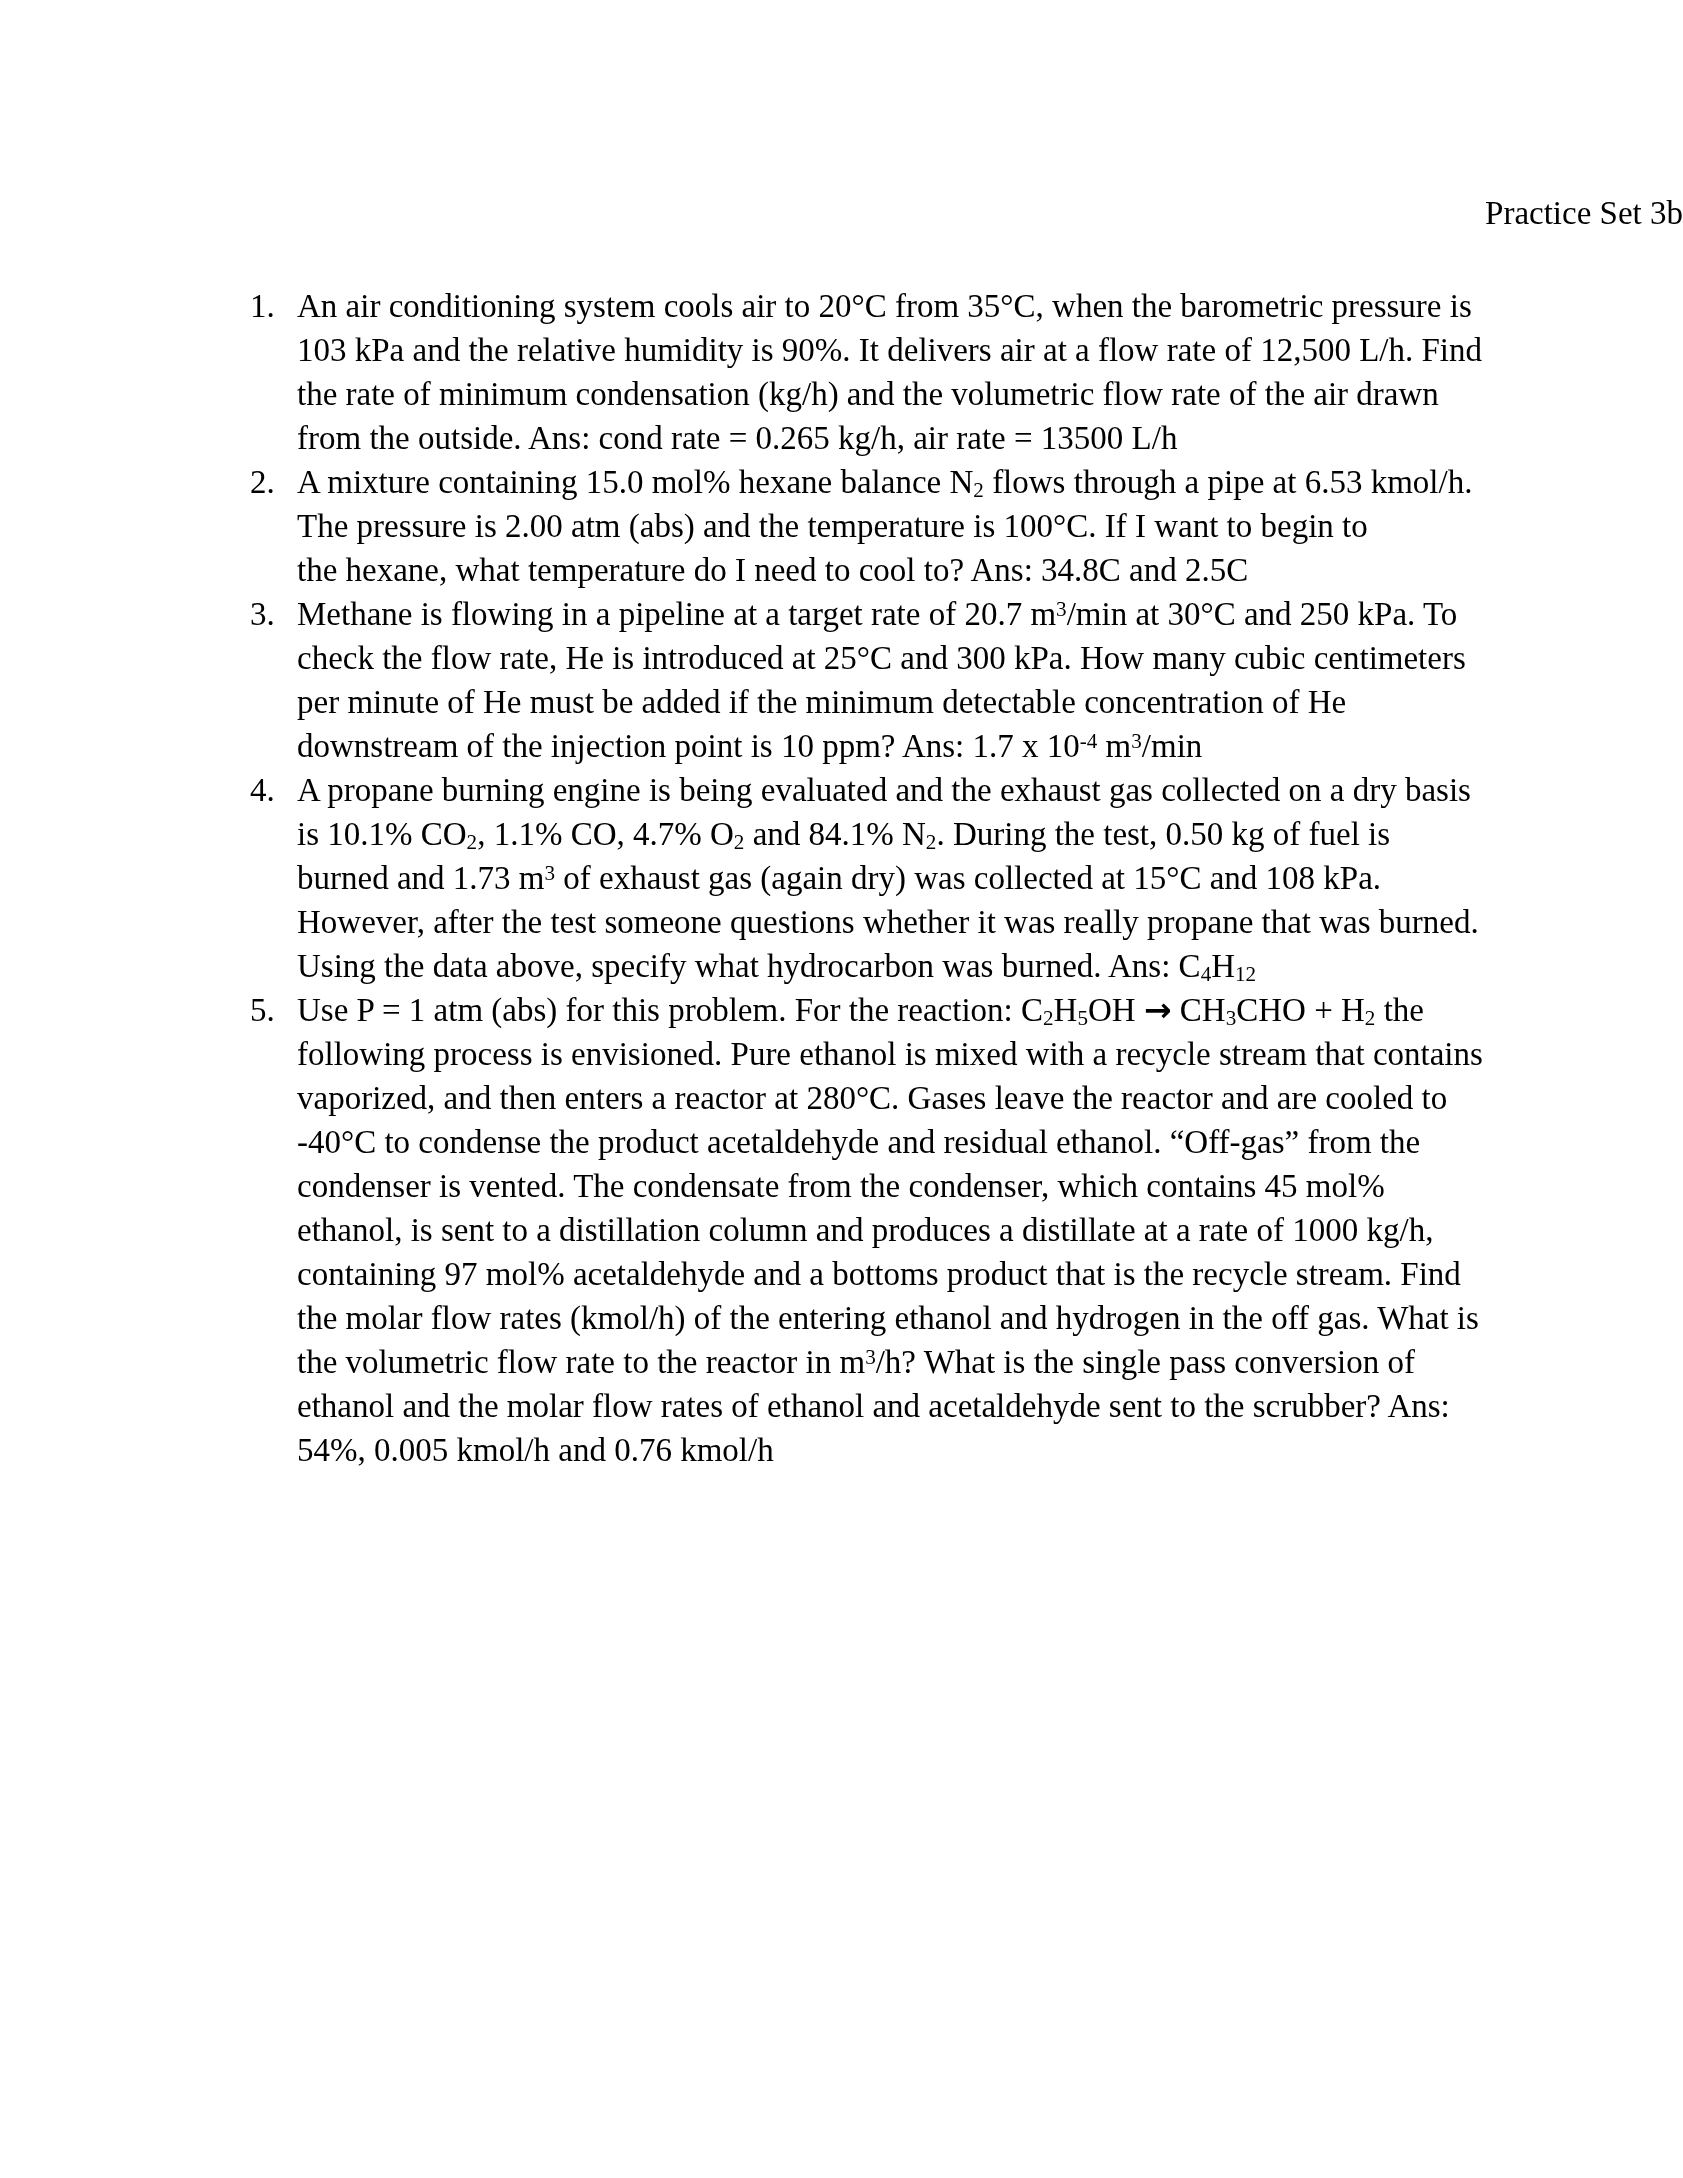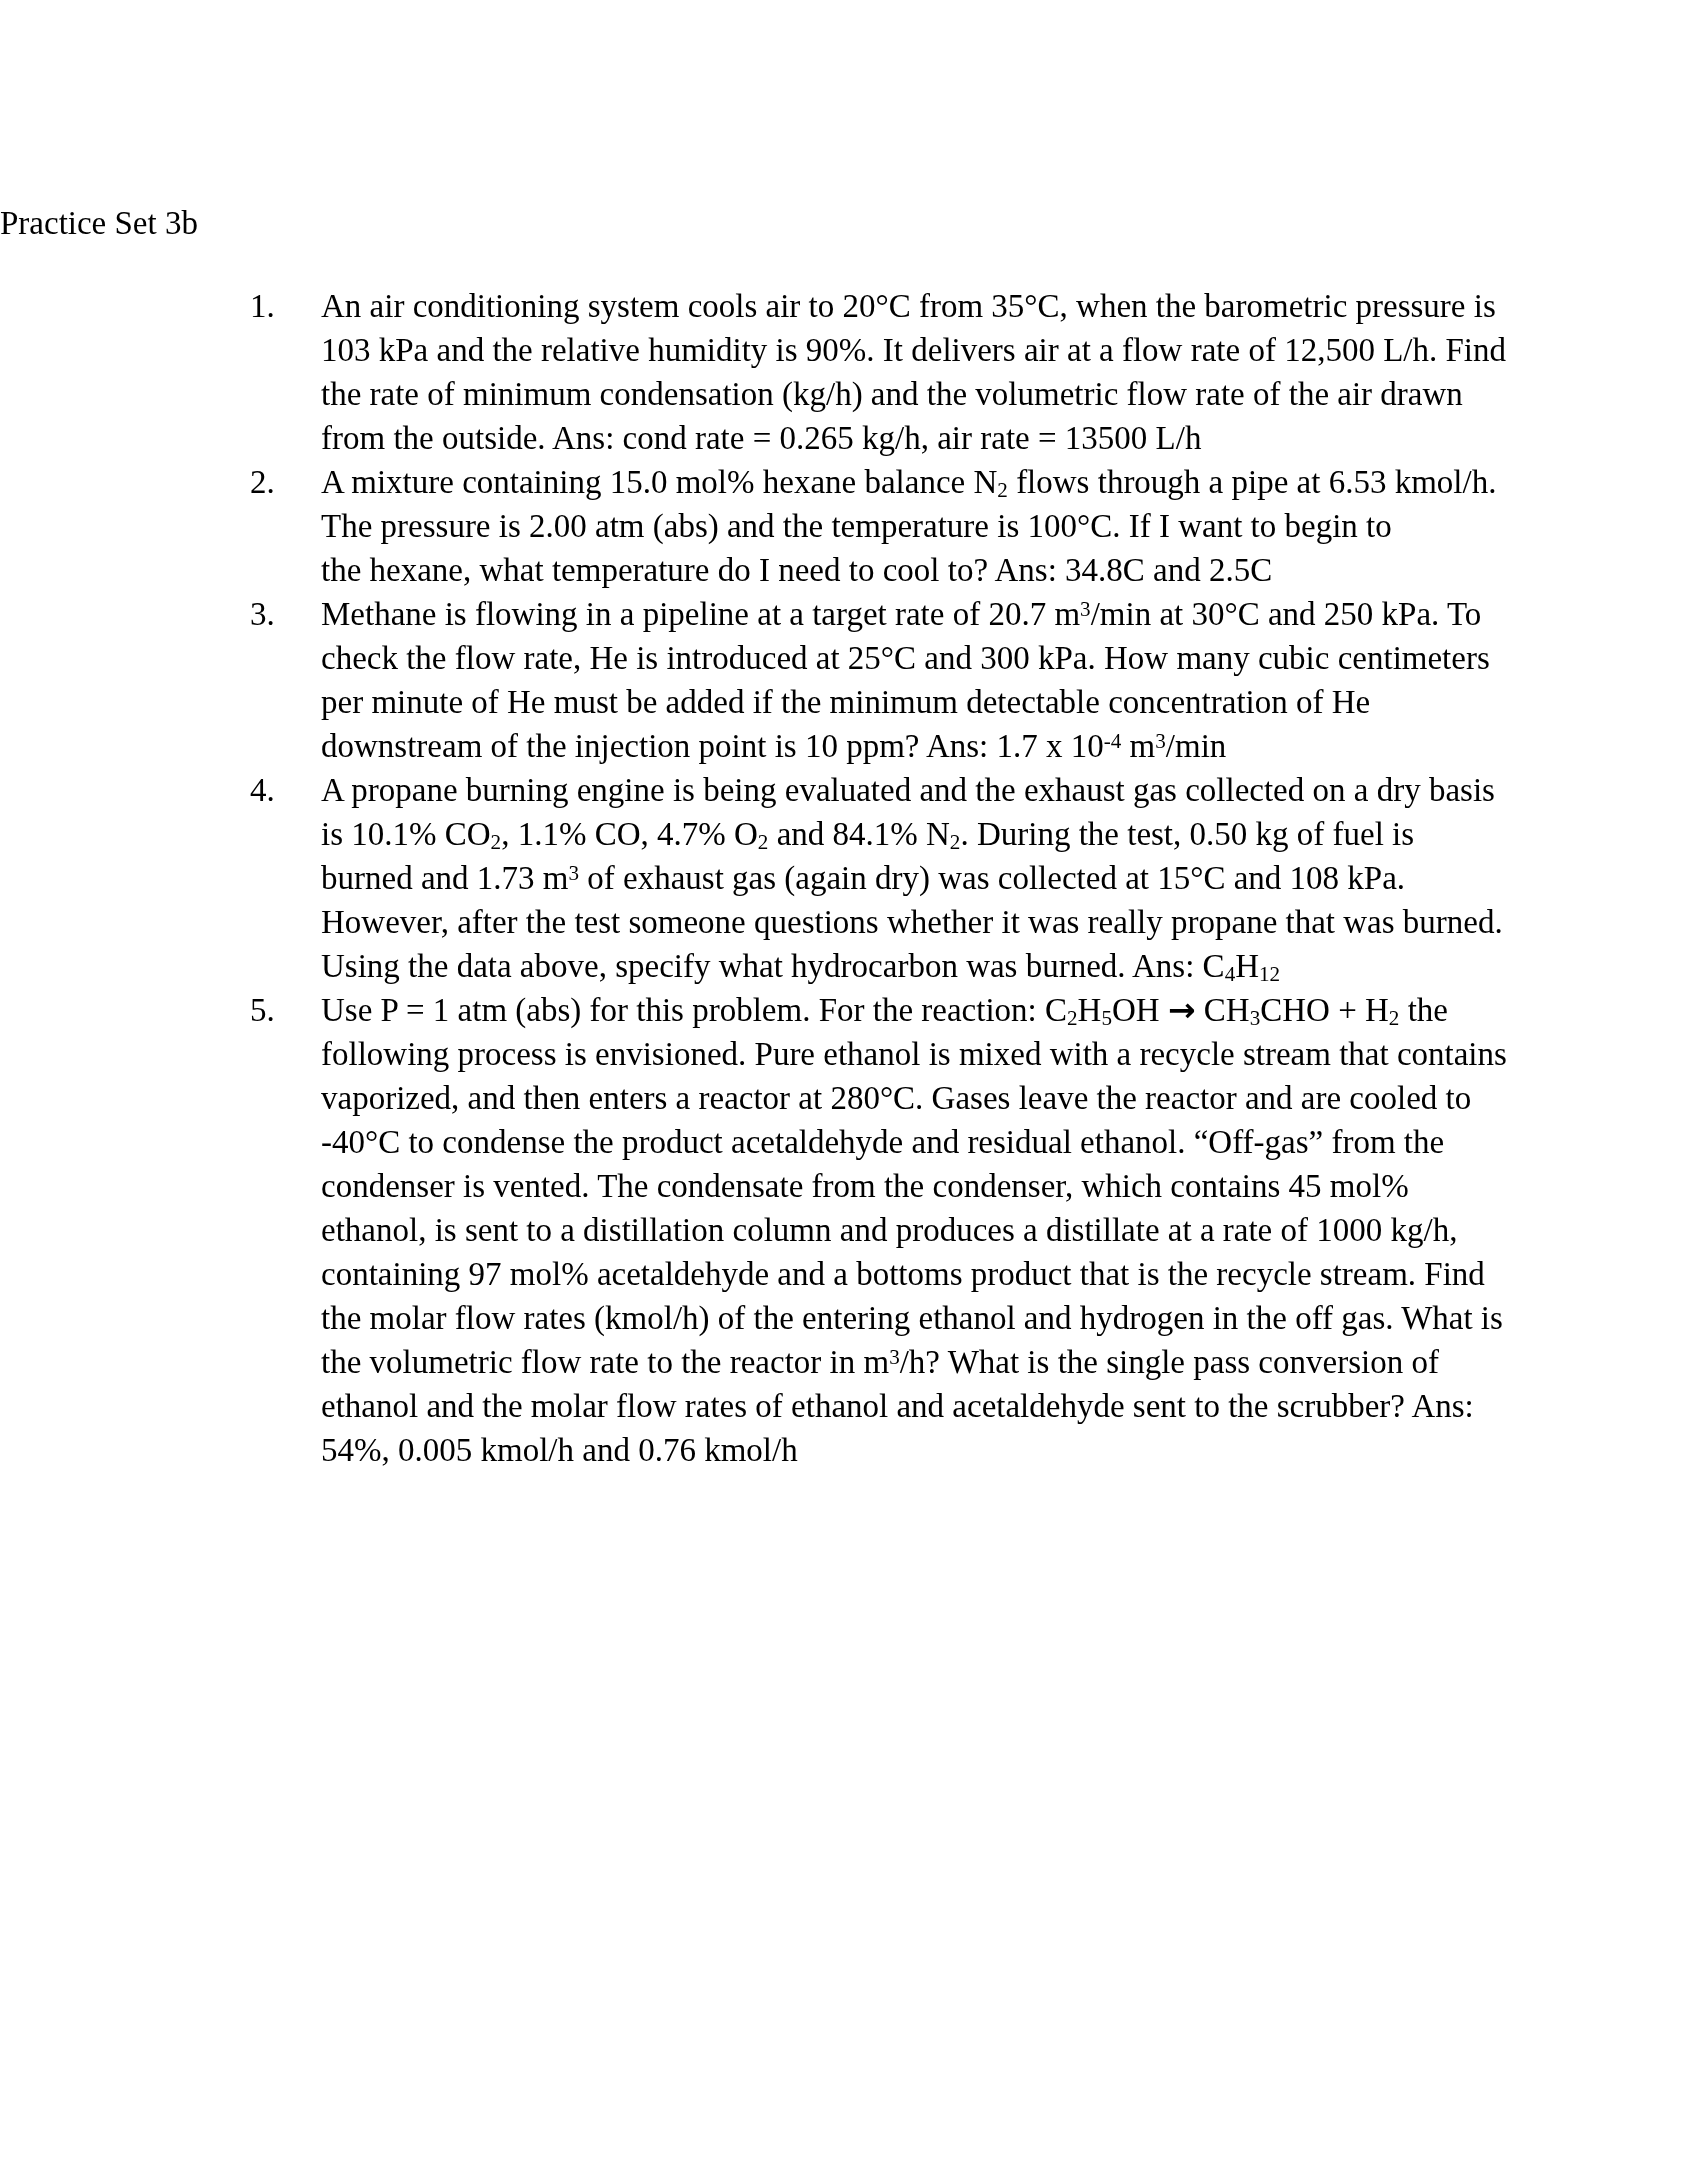--- a/index.html
+++ b/index.html
@@ -8,42 +8,42 @@
     width: 1683px;
     height: 2178px;
     background: #ffffff;
     color: #000000;
     font-family: "Liberation Serif", "DejaVu Serif", serif;
     font-size: 33px;
     overflow: hidden;
   }
   .doc-title {
     position: absolute;
-    top: 201px;
+    top: 191px;
     left: 0;
     width: 100%;
-    text-align: left;
+    text-align: right;
     line-height: 44px;
     white-space: nowrap;
   }
   .problems {
     position: absolute;
     top: 284px;
     left: 250px;
     width: 1287px;
     line-height: 44px;
   }
   .problem { display: flex; align-items: flex-start; }
   .problem-number {
     flex: 0 0 47px;
     width: 47px;
     white-space: nowrap;
   }
   .problem-lines { flex: 1 1 auto; min-width: 0; }
-  .pline { white-space: nowrap; margin-left: 24px; }
+  .pline { white-space: nowrap; }
   sub, sup {
     font-size: 0.64em;
     line-height: 0;
   }
   sub { vertical-align: baseline; position: relative; top: 0.18em; }
   sup { vertical-align: baseline; position: relative; top: -0.45em; }
   b.rxn-arrow {
     font-family: "DejaVu Sans", sans-serif;
     font-weight: bold;
   }

